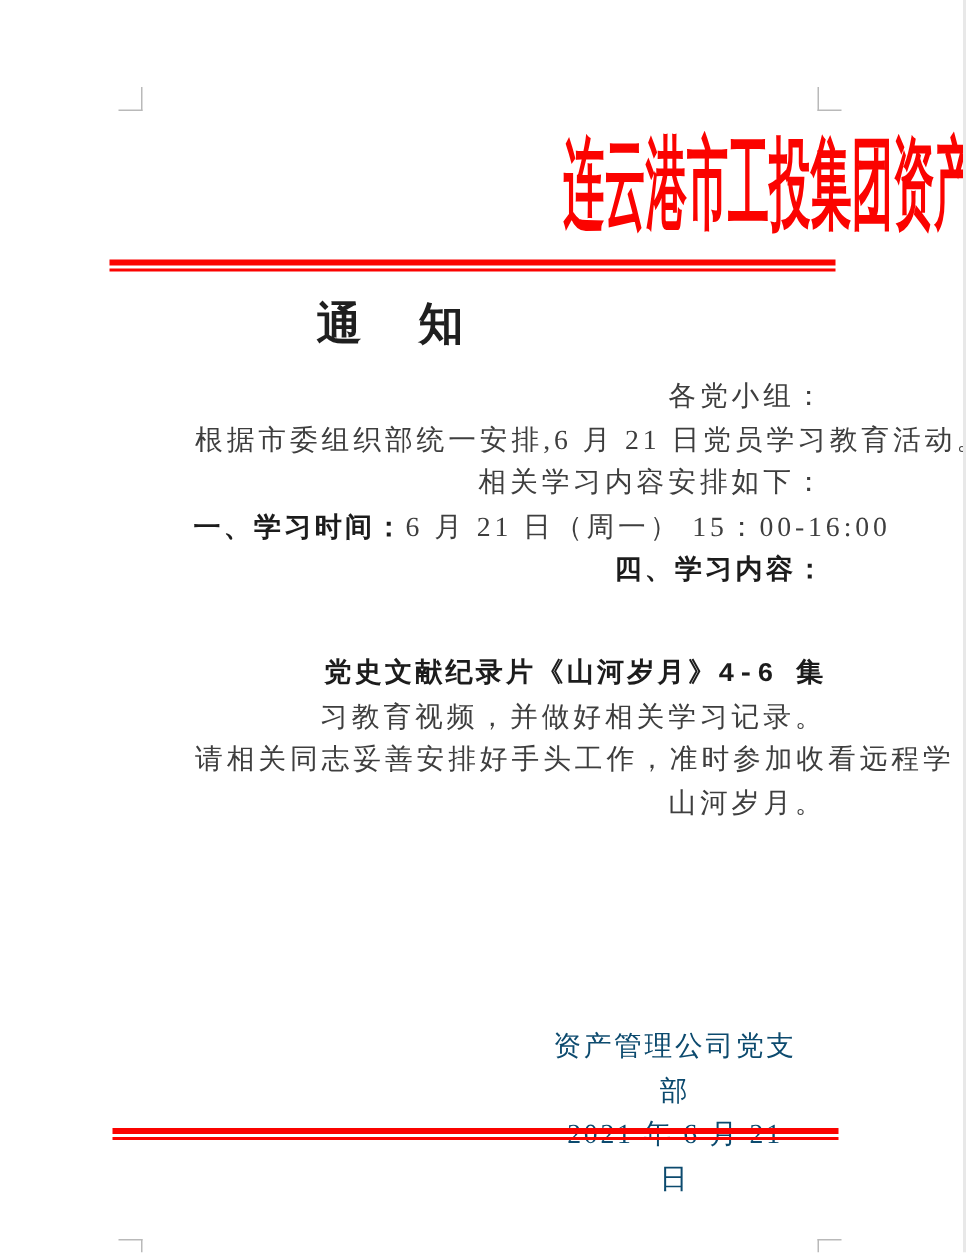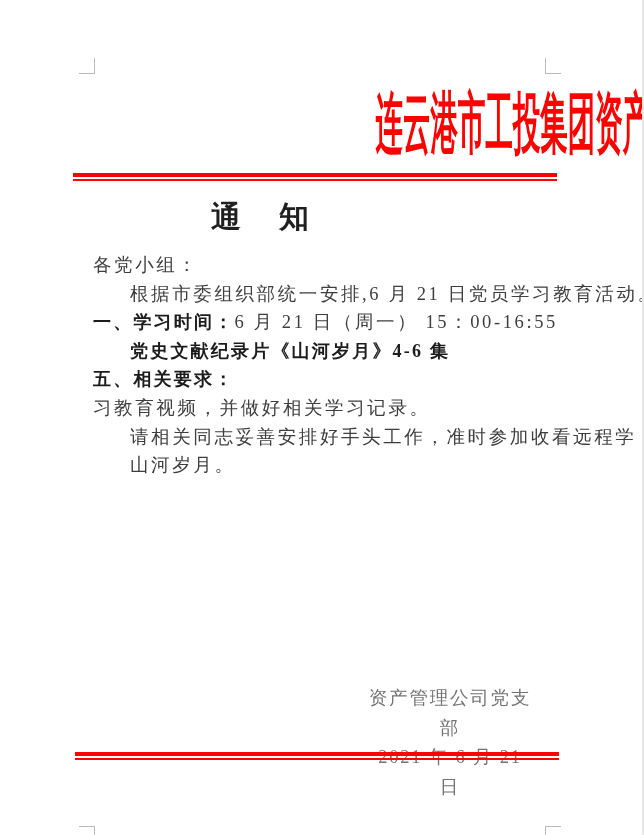--- a/index.html
+++ b/index.html
@@ -41,40 +41,40 @@
     position:absolute;top:198px;left:0;width:524px;
     text-align:center;
     font-size:30px;line-height:38px;
     font-weight:600;color:#1f1f1f;
     letter-spacing:4px;
   }
   
   .body-block{
     position:absolute;top:251px;left:93px;width:458px;
     font-size:18.5px;line-height:28.6px;
-    color:#3e3e3e;letter-spacing:2.6px;
+    color:#3e3e3e;letter-spacing:2.6px;text-align:right;
   }
   .line{white-space:nowrap;height:28.6px;}
   .indent{padding-left:37px;}
   .lbl{
     font-family:"Liberation Sans","DejaVu Sans",sans-serif;
     font-weight:700;color:#1c1c1c;
-    font-size:18px;letter-spacing:2.2px;
+    font-size:18px;letter-spacing:2.2px;margin-left:36px;
   }
   .bold-line{
-    font-family:Liberation Serif, serif;
+    font-family:Liberation Mono, monospace;
     font-weight:700;color:#1c1c1c;
-    font-size:18px;letter-spacing:2.2px;
+    font-size:18px;letter-spacing:2.2px;margin-top:42px;
   }
   
   .signature{
     position:absolute;top:684px;left:368px;width:164px;
     text-align:center;
     font-size:18.5px;line-height:29.5px;
-    color:#737373;letter-spacing:1.8px;
+    color:#0c4a6e;letter-spacing:1.8px;
   }
   
   .cropmark{position:absolute;width:15px;height:15px;}
   .cm-tl{left:79px;top:58px;border-right:1px solid #b9b9b9;border-bottom:1px solid #b9b9b9;}
   .cm-tr{left:545px;top:58px;border-left:1px solid #b9b9b9;border-bottom:1px solid #b9b9b9;}
   .cm-bl{left:79px;top:826px;border-right:1px solid #b9b9b9;border-top:1px solid #b9b9b9;}
   .cm-br{left:545px;top:826px;border-left:1px solid #b9b9b9;border-top:1px solid #b9b9b9;}
 </style>
 </head>
 <body>
@@ -90,28 +90,29 @@
     <span class="org-title-inner">连云港市工投集团资产管理有限公司党支部</span>
   </div>
 
   <div class="rule rule-top"></div>
 
   <div class="notice-heading">通　知</div>
 
   <div class="body-block">
     <div class="line">各党小组：</div>
     <div class="line indent">根据市委组织部统一安排,6 月 21 日党员学习教育活动。</div>
+    <div class="line">相关学习内容安排如下：</div>
 
     <div class="line">
-      <span class="lbl">一、学习时间：</span><span>6 月 21 日（周一）  15：00-16:55</span>
+      <span class="lbl">一、学习时间：</span><span>6 月 21 日（周一）  15：00-16:00</span>
+    </div>
+    <div class="line">
+      <span class="lbl">四、学习内容：</span><span></span>
     </div>
     <div class="line indent bold-line">党史文献纪录片《山河岁月》4-6 集</div>
-    <div class="line">
-      <span class="lbl">五、相关要求：</span><span></span>
-    </div>
     <div class="line">习教育视频，并做好相关学习记录。</div>
     <div class="line indent">请相关同志妥善安排好手头工作，准时参加收看远程学</div>
     <div class="line indent">山河岁月。</div>
   </div>
 
   <div class="signature">
     <div>资产管理公司党支部</div>
     <div>2021 年 6 月 21 日</div>
   </div>
 

